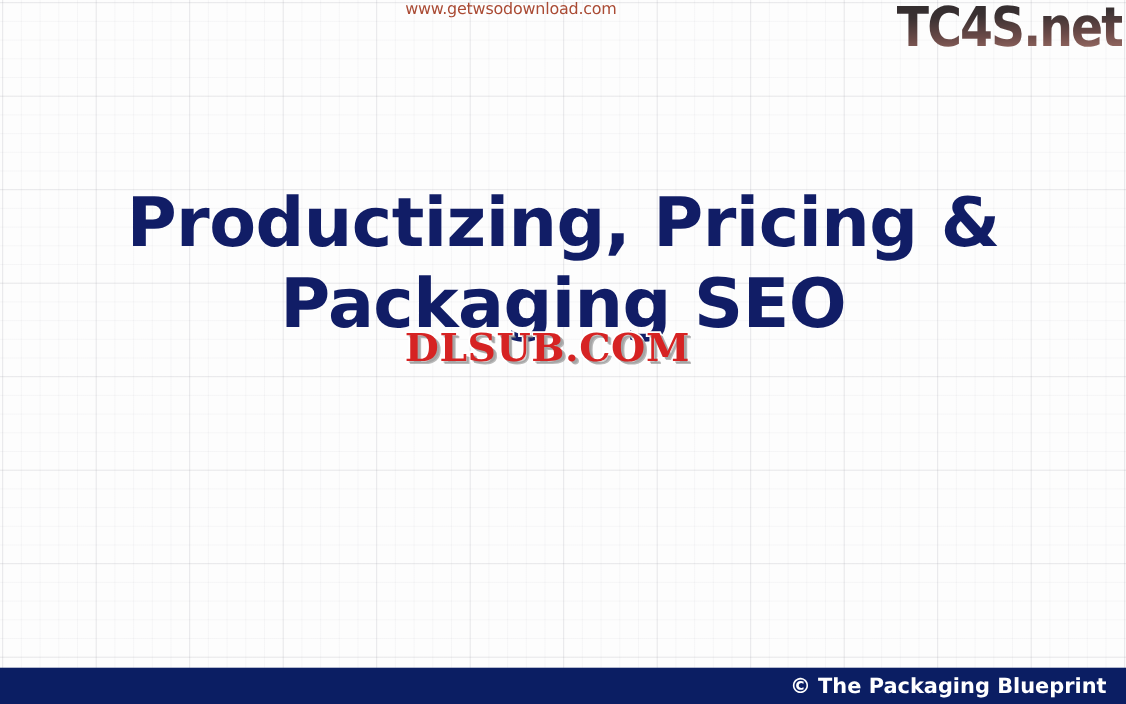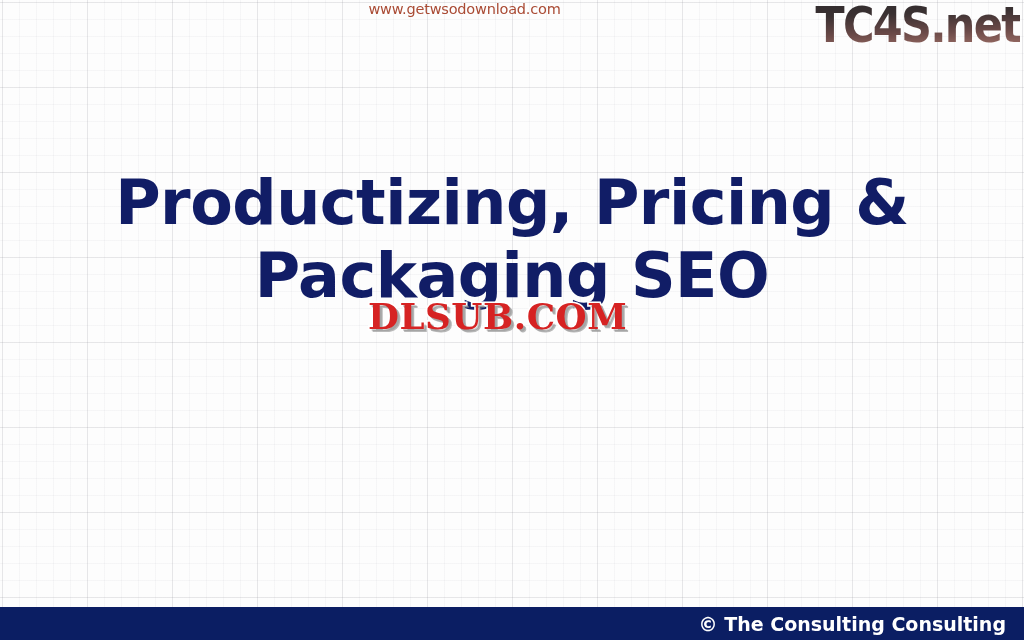--- a/index.html
+++ b/index.html
@@ -163,16 +163,16 @@
   <div class="brand-logo">TC4S.net</div>
 
   <div class="title-block">
     <div class="title-line">Productizing, Pricing &amp;</div>
     <div class="title-line">Packaging SEO</div>
   </div>
 
   <div class="dlsub-watermark">DLSUB.COM</div>
 
   <div class="footer-bar">
-    <div class="footer-text">© The Consulting Consulting</div>
+    <div class="footer-text">© The Packaging Blueprint</div>
   </div>
 
 </div>
 
 </body></html>

